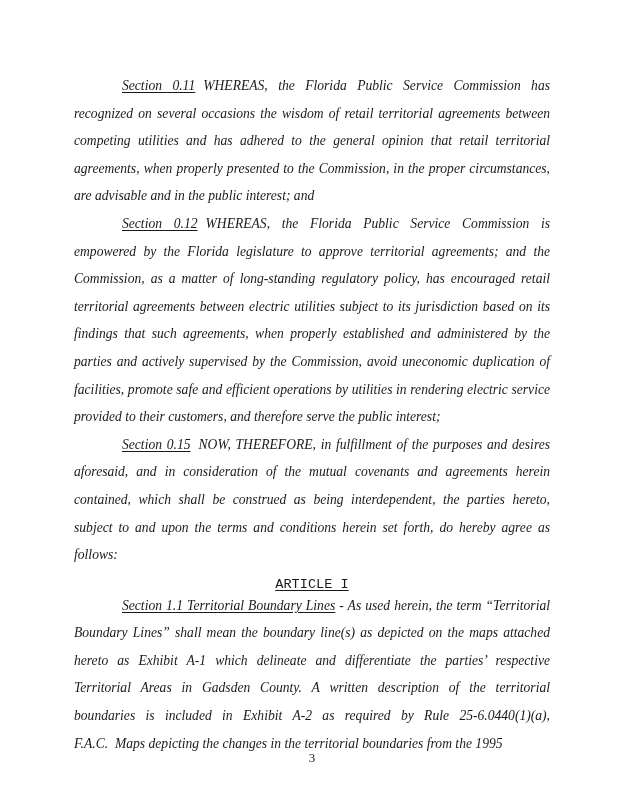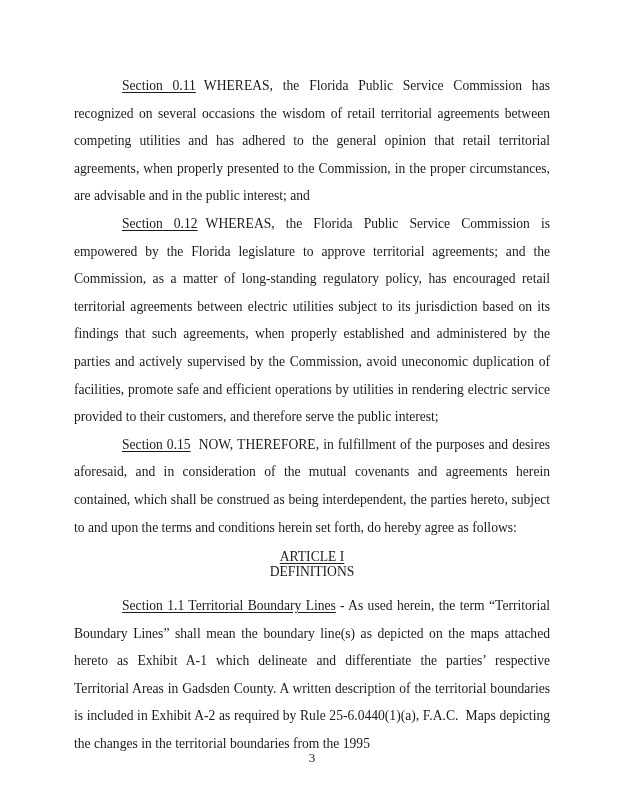--- a/index.html
+++ b/index.html
@@ -23,31 +23,32 @@
       font-size: 13.6px;
       line-height: 27.6px;
     }
     .para {
       margin: 0;
       text-align: justify;
       text-align-last: left;
     }
     .indent {
       text-indent: 48px;
+      font-style: italic;
     }
     .sec-label {
       text-decoration: underline;
       text-underline-offset: 2px;
       margin-right: 8px;
     }
     .article {
       text-align: center;
       line-height: 15px;
       margin-top: 8px;
-      margin-bottom: 13px;
+      font-family: Liberation Mono, monospace;
     }
     .article .title {
       display: block;
       text-decoration: underline;
       text-underline-offset: 2px;
     }
     .article .subtitle {
       display: block;
     }
     .page-number {
@@ -73,21 +74,20 @@
   <p class="para indent">
     <span class="sec-label">Section 0.12</span><span>WHEREAS, the Florida Public Service Commission is empowered by the Florida legislature to approve territorial agreements; and the Commission, as a matter of long-standing regulatory policy, has encouraged retail territorial agreements between electric utilities subject to its jurisdiction based on its findings that such agreements, when properly established and administered by the parties and actively supervised by the Commission, avoid uneconomic duplication of facilities, promote safe and efficient operations by utilities in rendering electric service provided to their customers, and therefore serve the public interest;</span>
   </p>
 
   <p class="para indent">
     <span class="sec-label">Section 0.15</span><span>NOW, THEREFORE, in fulfillment of the purposes and desires aforesaid, and in consideration of the mutual covenants and agreements herein contained, which shall be construed as being interdependent, the parties hereto, subject to and upon the terms and conditions herein set forth, do hereby agree as follows:</span>
   </p>
 
   <div class="article">
     <span class="title">ARTICLE I</span>
-    <span class="subtitle">DEFINITIONS</span>
   </div>
 
   <p class="para indent">
     <span class="sec-label" style="margin-right:4px;">Section 1.1 Territorial Boundary Lines</span><span>- As used herein, the term “Territorial Boundary Lines” shall mean the boundary line(s) as depicted on the maps attached hereto as Exhibit A-1 which delineate and differentiate the parties’ respective Territorial Areas in Gadsden County. A written description of the territorial boundaries is included in Exhibit A-2 as required by Rule 25-6.0440(1)(a), F.A.C.&nbsp;&nbsp;Maps depicting the changes in the territorial boundaries from the 1995</span>
   </p>
 
 </div>
 
 <div class="page-number">3</div>
 

